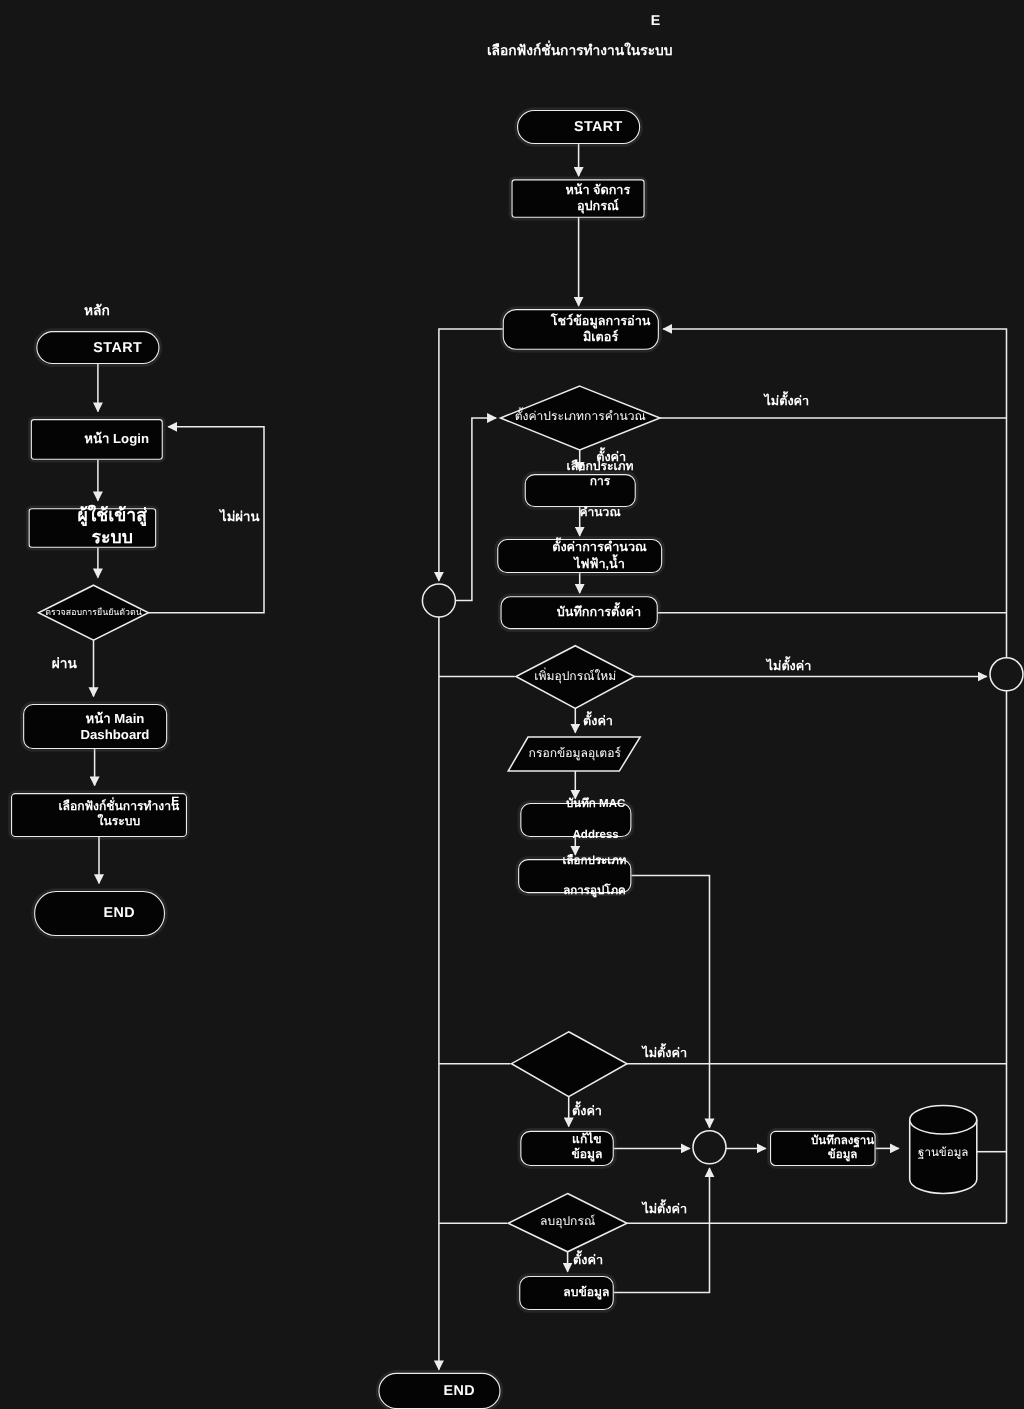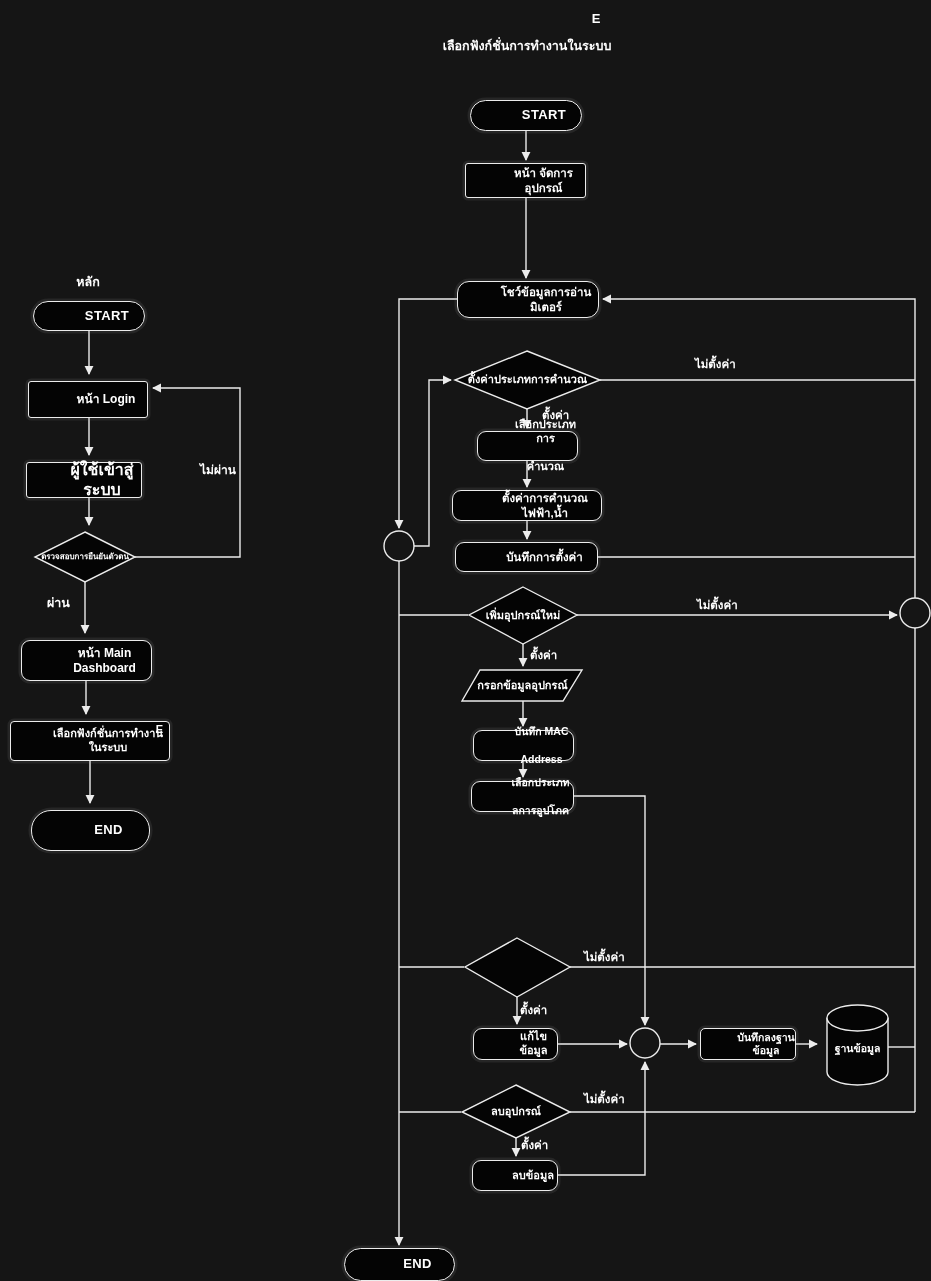--- a/index.html
+++ b/index.html
@@ -7,21 +7,21 @@
          font-family:"Liberation Sans","DejaVu Sans",sans-serif;}
   svg.wires{position:absolute;left:0;top:0;z-index:1;}
   .n{position:absolute;box-sizing:border-box;display:flex;flex-direction:column;align-items:center;
      justify-content:center;text-align:center;color:#fff;background:#040404;border:1.4px solid #ececec;
      font-weight:bold;z-index:2;line-height:1.25;box-shadow:0 0 0 2.5px rgba(140,140,140,.14);padding-left:36px;}
   .pill{border-radius:20px;font-size:13px;letter-spacing:.4px;}
   .rect{border-radius:3px;font-size:11.5px;}
   .round{border-radius:9px;font-size:11px;gap:15px;}
   .lbl{position:absolute;color:#fff;font-weight:bold;font-size:11.5px;white-space:nowrap;z-index:3;}
   .dl{position:absolute;display:flex;align-items:center;justify-content:center;text-align:center;
-      color:#fff;font-weight:bold;z-index:3;line-height:1.2;}
+      color:#fff;font-weight:normal;z-index:3;line-height:1.2;}
   .etag{position:absolute;top:1px;right:6px;font-size:11px;font-weight:bold;}
   .inner{position:relative;width:100%;height:100%;display:flex;align-items:center;justify-content:center;}
 </style>
 </head>
 <body>
 
 <div id="stage">
 
   <svg class="wires" width="931" height="1281" viewBox="0 0 931 1281">
     <defs>
@@ -104,21 +104,21 @@
   </div>
 
   <div class="n round" style="left:452px;top:490px;width:150px;height:31px;font-size:11.5px">ตั้งค่าการคำนวณไฟฟ้า,น้ำ</div>
 
   <div class="n round" style="left:455px;top:542px;width:143px;height:30px;font-size:11.5px">บันทึกการตั้งค่า</div>
 
   <div class="dl" style="left:469px;top:587px;width:108px;height:57px;font-size:11px">เพิ่มอุปกรณ์ใหม่</div>
   <div class="lbl" style="left:697px;top:596px">ไม่ตั้งค่า</div>
   <div class="lbl" style="left:530px;top:646px">ตั้งค่า</div>
 
-  <div class="dl" style="left:462px;top:670px;width:121px;height:31px;font-size:11px">กรอกข้อมูลอุปกรณ์</div>
+  <div class="dl" style="left:462px;top:670px;width:121px;height:31px;font-size:11px">กรอกข้อมูลอุเตอร์</div>
 
   <div class="n round" style="left:473px;top:730px;width:101px;height:31px;font-size:10.5px">
     <div>บันทึก MAC</div>
     <div>Address</div>
   </div>
 
   <div class="n round" style="left:471px;top:781px;width:103px;height:31px;font-size:10.5px">
     <div>เลือกประเภท</div>
     <div>ลการอูปโภค</div>
   </div>

